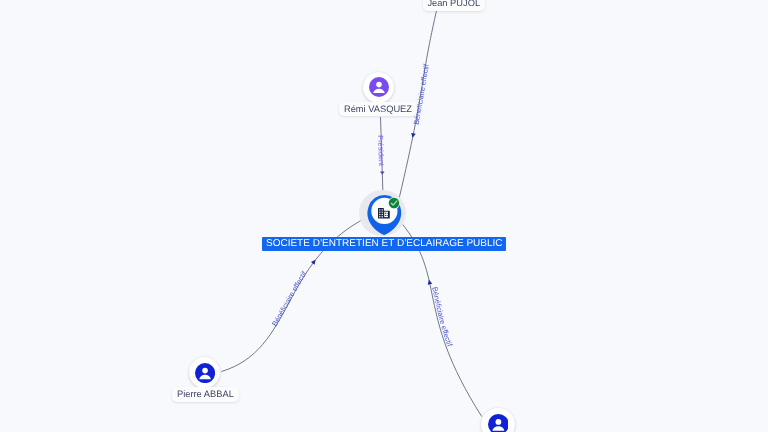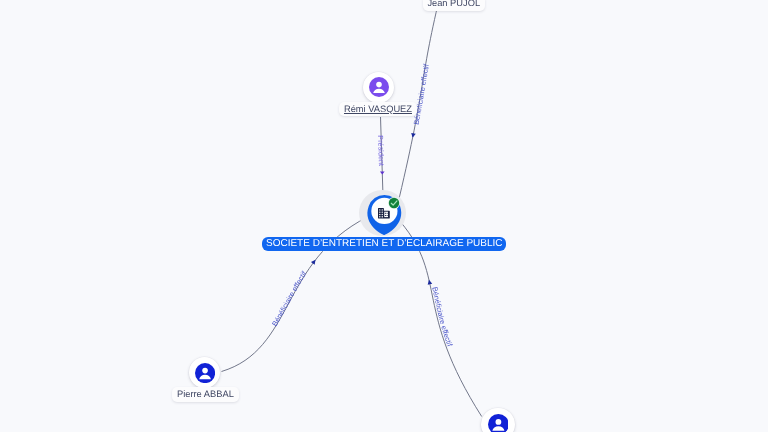--- a/index.html
+++ b/index.html
@@ -7,21 +7,21 @@
   font-family:"Liberation Sans",sans-serif;
   -webkit-font-smoothing:antialiased;text-rendering:geometricPrecision;}
 #stage{position:relative;width:768px;height:432px;overflow:hidden;background:#f8f9fc;}
 svg.layer{position:absolute;left:0;top:0;width:768px;height:432px;display:block;}
 .pcirc{position:absolute;border-radius:50%;background:#fff;
   box-shadow:0 1px 3px rgba(62,66,92,.22),0 0 0 .5px rgba(62,66,92,.05);}
 .avatar{position:absolute;border-radius:50%;display:block;}
 .nlabel{position:absolute;background:#fcfcfd;border-radius:5px;
   color:#3f4663;font-size:9.3px;line-height:14.4px;padding:0 4.7px;white-space:nowrap;
   box-shadow:0 1px 2.5px rgba(62,66,92,.14);}
-.mainlabel{position:absolute;background:#1167f0;border-radius:6px;color:#fff;
+.mainlabel{position:absolute;background:#1167f0;border-radius:1px;color:#fff;
   font-size:10.0px;line-height:13.9px;padding:0 3.6px;white-space:nowrap;}
 .halo{position:absolute;border-radius:50%;background:#e8e9ed;}
 </style>
 </head>
 <body>
 
 <div id="stage">
 
 <svg class="layer" viewBox="0 0 768 432">
   <defs>
@@ -104,21 +104,21 @@
 <div class="mainlabel" style="left:262.4px;top:236.6px;">SOCIETE D’ENTRETIEN ET D’ECLAIRAGE PUBLIC</div>
 
 <div class="pcirc" style="left:363.3px;top:71.9px;width:31px;height:31px;"></div>
 <div class="avatar" style="left:368.8px;top:77.4px;width:20px;height:20px;">
 <svg viewBox="0 0 24 24" width="20" height="20">
   <circle cx="12" cy="12" r="12" fill="#7b4ced"></circle>
   <circle cx="12" cy="9.1" r="3.35" fill="#ffffff"></circle>
   <path d="M5.0 19.3c.55-3.1 3.4-5.3 7.0-5.3s6.45 2.2 7.0 5.3z" fill="#ffffff"></path>
 </svg>
 </div>
-<div class="nlabel" style="left:339.3px;top:101.6px;text-decoration:underline;">Rémi VASQUEZ</div>
+<div class="nlabel" style="left:339.3px;top:101.6px;">Rémi VASQUEZ</div>
 
 <div class="nlabel" style="left:422.7px;top:-3.6px;">Jean PUJOL</div>
 
 <div class="pcirc" style="left:188.7px;top:356.5px;width:31.8px;height:31.8px;"></div>
 <div class="avatar" style="left:194.9px;top:363.2px;width:20.1px;height:20.1px;">
 <svg viewBox="0 0 24 24" width="20.1" height="20.1">
   <circle cx="12" cy="12" r="12" fill="#1122d6"></circle>
   <circle cx="12" cy="9.1" r="3.35" fill="#ffffff"></circle>
   <path d="M5.0 19.3c.55-3.1 3.4-5.3 7.0-5.3s6.45 2.2 7.0 5.3z" fill="#ffffff"></path>
 </svg>

